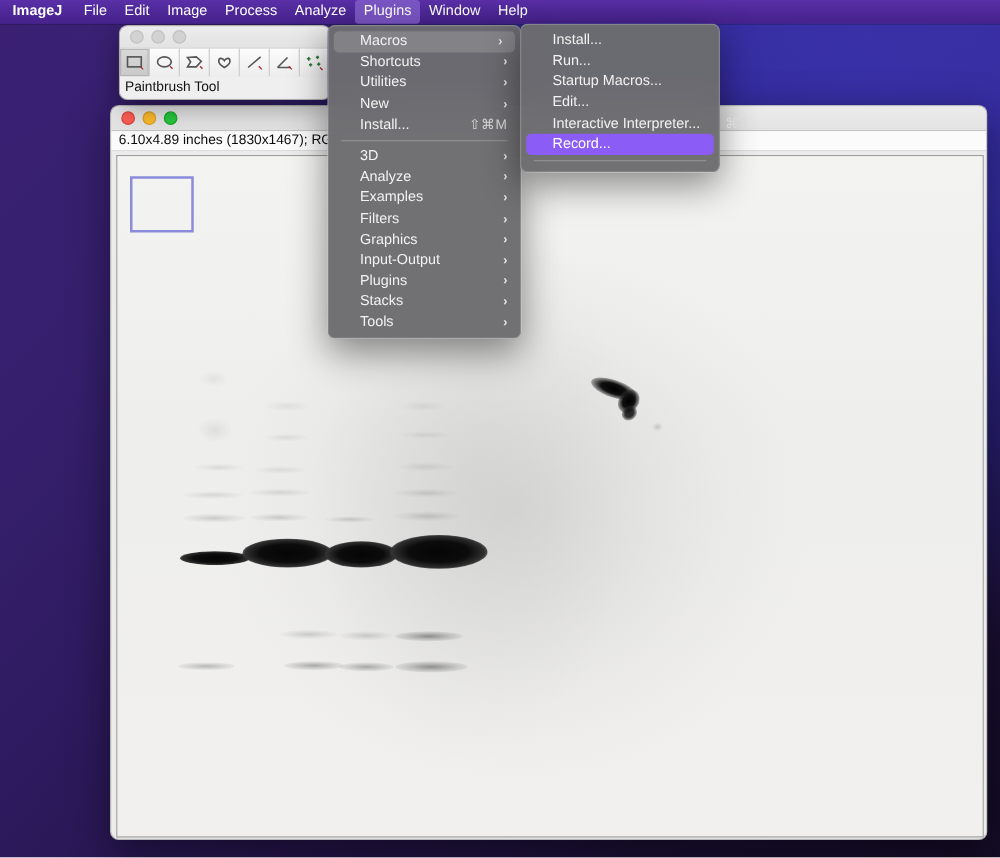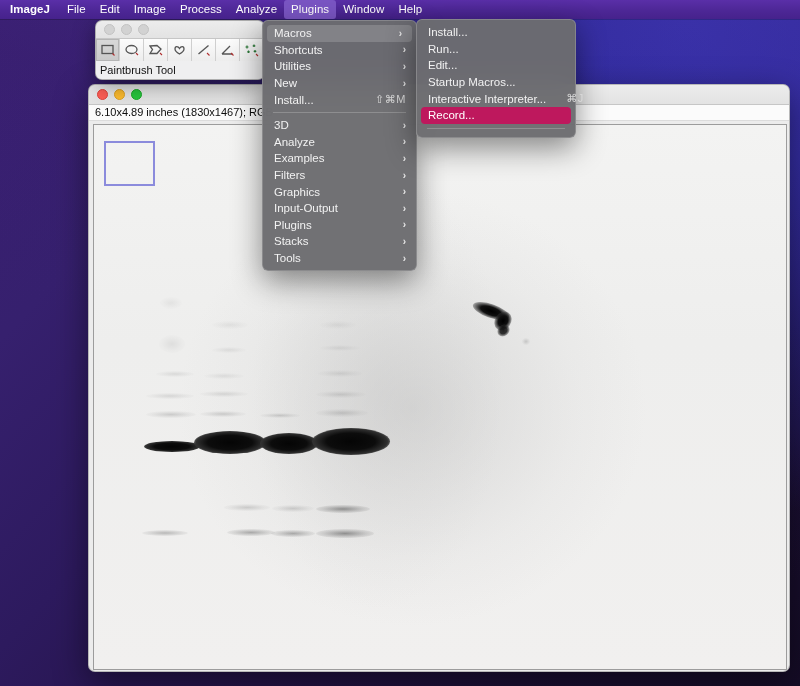--- a/index.html
+++ b/index.html
@@ -154,25 +154,25 @@
     box-shadow: 0 10px 30px rgba(0,0,0,0.45);
     padding: 4px 0;
     z-index: 80;
     backdrop-filter: blur(14px);
   }
   .mi {
     height: 16.6px; display: flex; align-items: center;
     padding: 0 10px 0 11px; color: #f2f2f2; font-size: 11.5px;
     white-space: nowrap; position: relative;
   }
-  .mi .label { flex: 1; }
+  .mi .label { flex: 1; margin-left: 14px; }
   .mi .chev { font-size: 10px; color: #e8e8e8; margin-left: 12px; font-weight: bold; }
   .mi .shortcut { color: #d8d8d8; font-size: 11px; margin-left: 20px; letter-spacing: 0.5px; }
   .mi.hl-gray { background: rgba(255,255,255,0.16); border-radius: 4px; margin: 0 4px; padding-left: 7px; }
-  .mi.hl-blue { background: #be185d; border-radius: 4px; margin: 0 4px; padding-left: 7px; color: #fff; }
+  .mi.hl-blue { background: #8b5cf6; border-radius: 4px; margin: 0 4px; padding-left: 7px; color: #fff; }
   .sep { height: 1px; background: rgba(255,255,255,0.20); margin: 4px 10px; }
 
   #plugins-menu { left: 262px; top: 20px; width: 155px; }
   #macros-submenu { left: 416px; top: 19px; width: 160px; }
 </style>
 </head>
 <body>
 
 <div id="desktop">
 
@@ -362,24 +362,24 @@
   </div>
 
   <div class="menu" id="macros-submenu">
     <div class="mi">
       <span class="label">Install...</span>
     </div>
     <div class="mi">
       <span class="label">Run...</span>
     </div>
     <div class="mi">
+      <span class="label">Startup Macros...</span>
+    </div>
+    <div class="mi">
       <span class="label">Edit...</span>
-    </div>
-    <div class="mi">
-      <span class="label">Startup Macros...</span>
     </div>
     <div class="mi">
       <span class="label">Interactive Interpreter...</span>
       <span class="shortcut">⌘J</span>
     </div>
     <div class="mi hl-blue">
       <span class="label">Record...</span>
     </div>
     <div class="sep"></div>
   </div>

